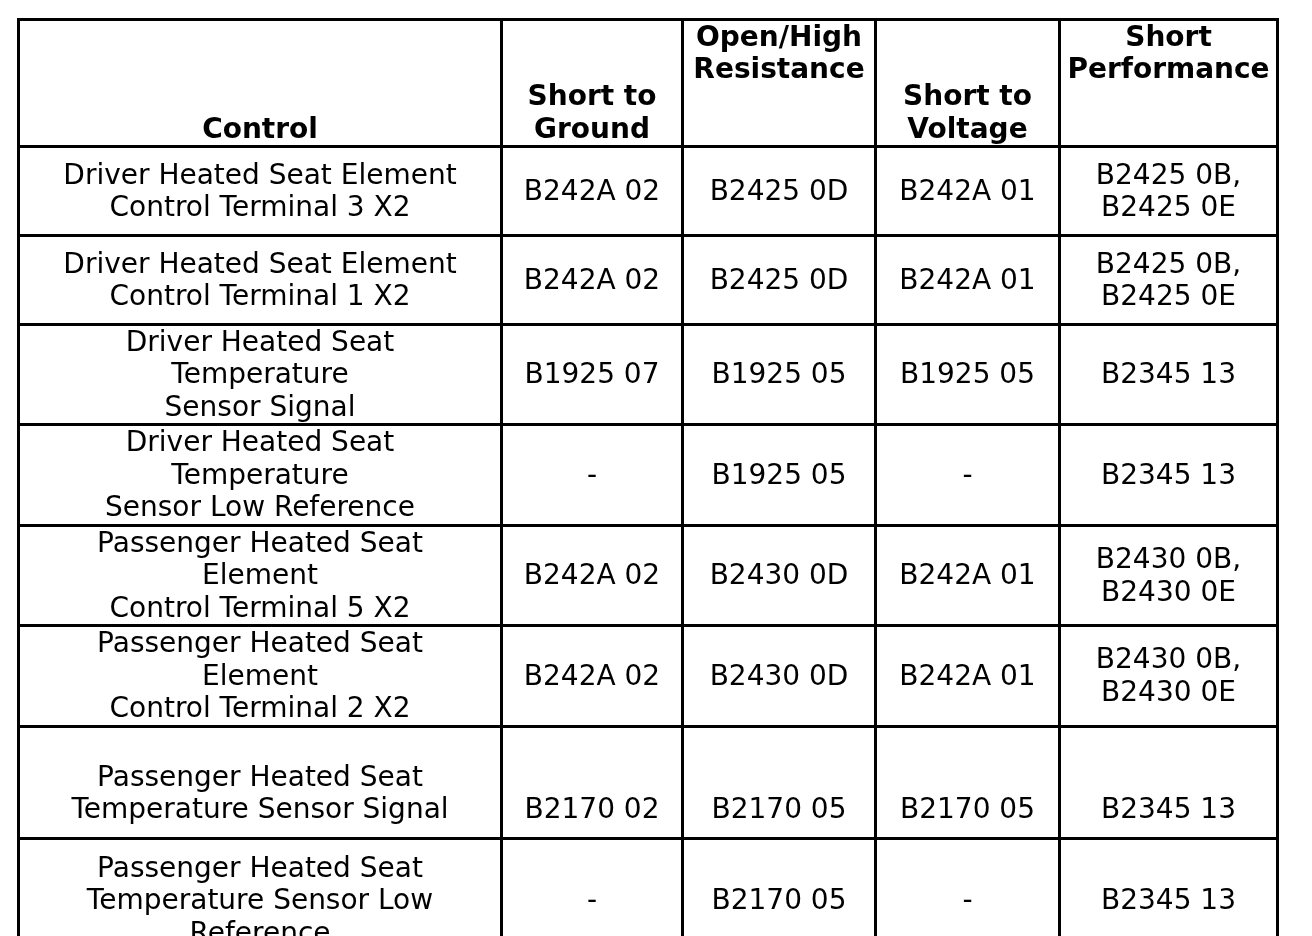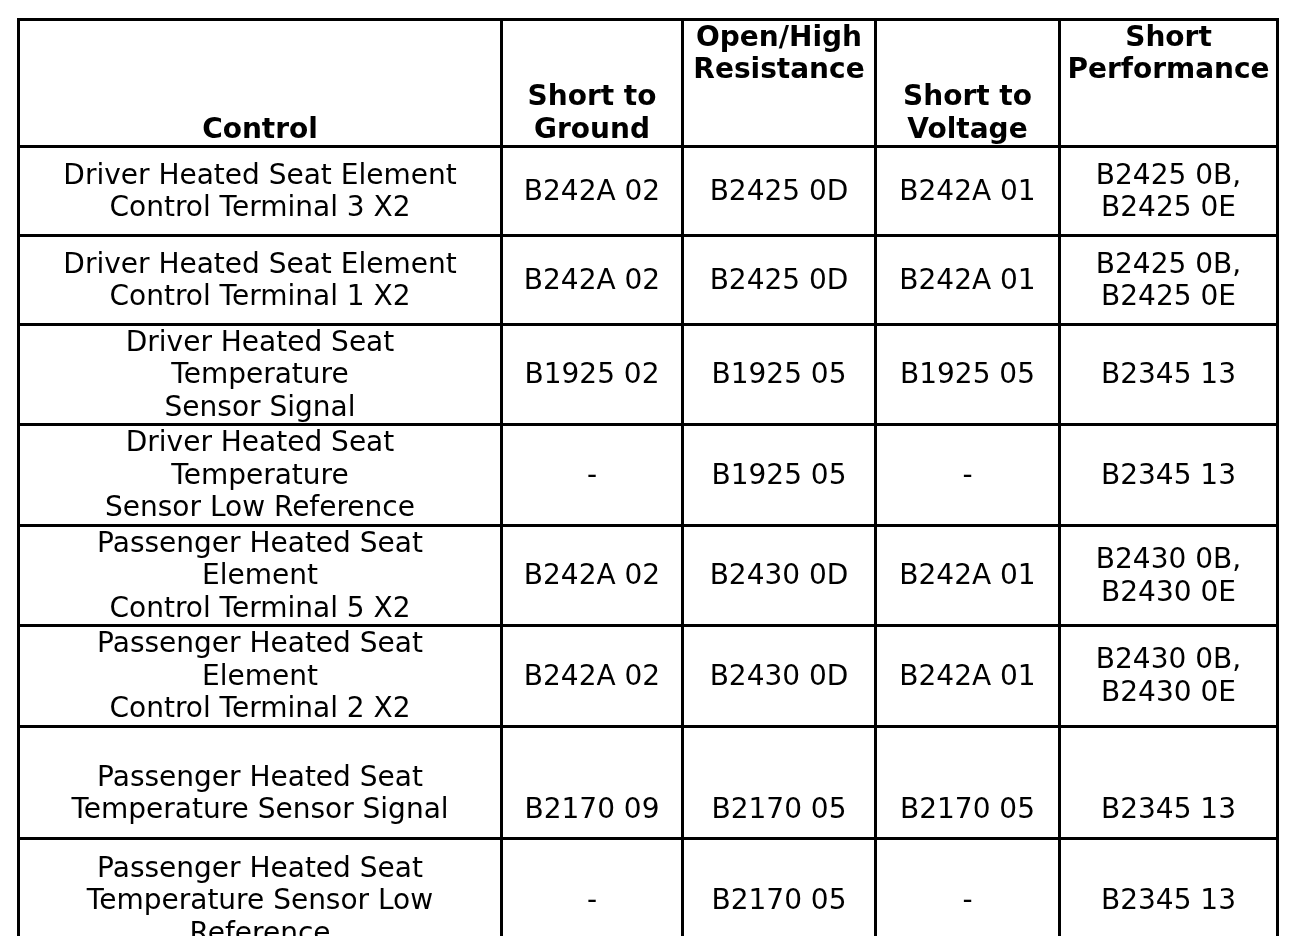--- a/index.html
+++ b/index.html
@@ -94,21 +94,21 @@
 Control Terminal 1 X2</td>
         <td>B242A 02</td>
         <td>B2425 0D</td>
         <td>B242A 01</td>
         <td>B2425 0B,
 B2425 0E</td>
       </tr>
       <tr class="row-std">
         <td class="circuit">Driver Heated Seat Temperature
 Sensor Signal</td>
-        <td>B1925 02</td>
+        <td>B1925 07</td>
         <td>B1925 05</td>
         <td>B1925 05</td>
         <td>B2345 13</td>
       </tr>
       <tr class="row-std">
         <td class="circuit">Driver Heated Seat Temperature
 Sensor Low Reference</td>
         <td>-</td>
         <td>B1925 05</td>
         <td>-</td>
@@ -128,21 +128,21 @@
 Control Terminal 2 X2</td>
         <td>B242A 02</td>
         <td>B2430 0D</td>
         <td>B242A 01</td>
         <td>B2430 0B,
 B2430 0E</td>
       </tr>
       <tr class="row-tall">
         <td class="circuit">Passenger Heated Seat
 Temperature Sensor Signal</td>
-        <td>B2170 09</td>
+        <td>B2170 02</td>
         <td>B2170 05</td>
         <td>B2170 05</td>
         <td>B2345 13</td>
       </tr>
       <tr class="row-xtall">
         <td class="circuit">Passenger Heated Seat
 Temperature Sensor Low
 Reference</td>
         <td>-</td>
         <td>B2170 05</td>

